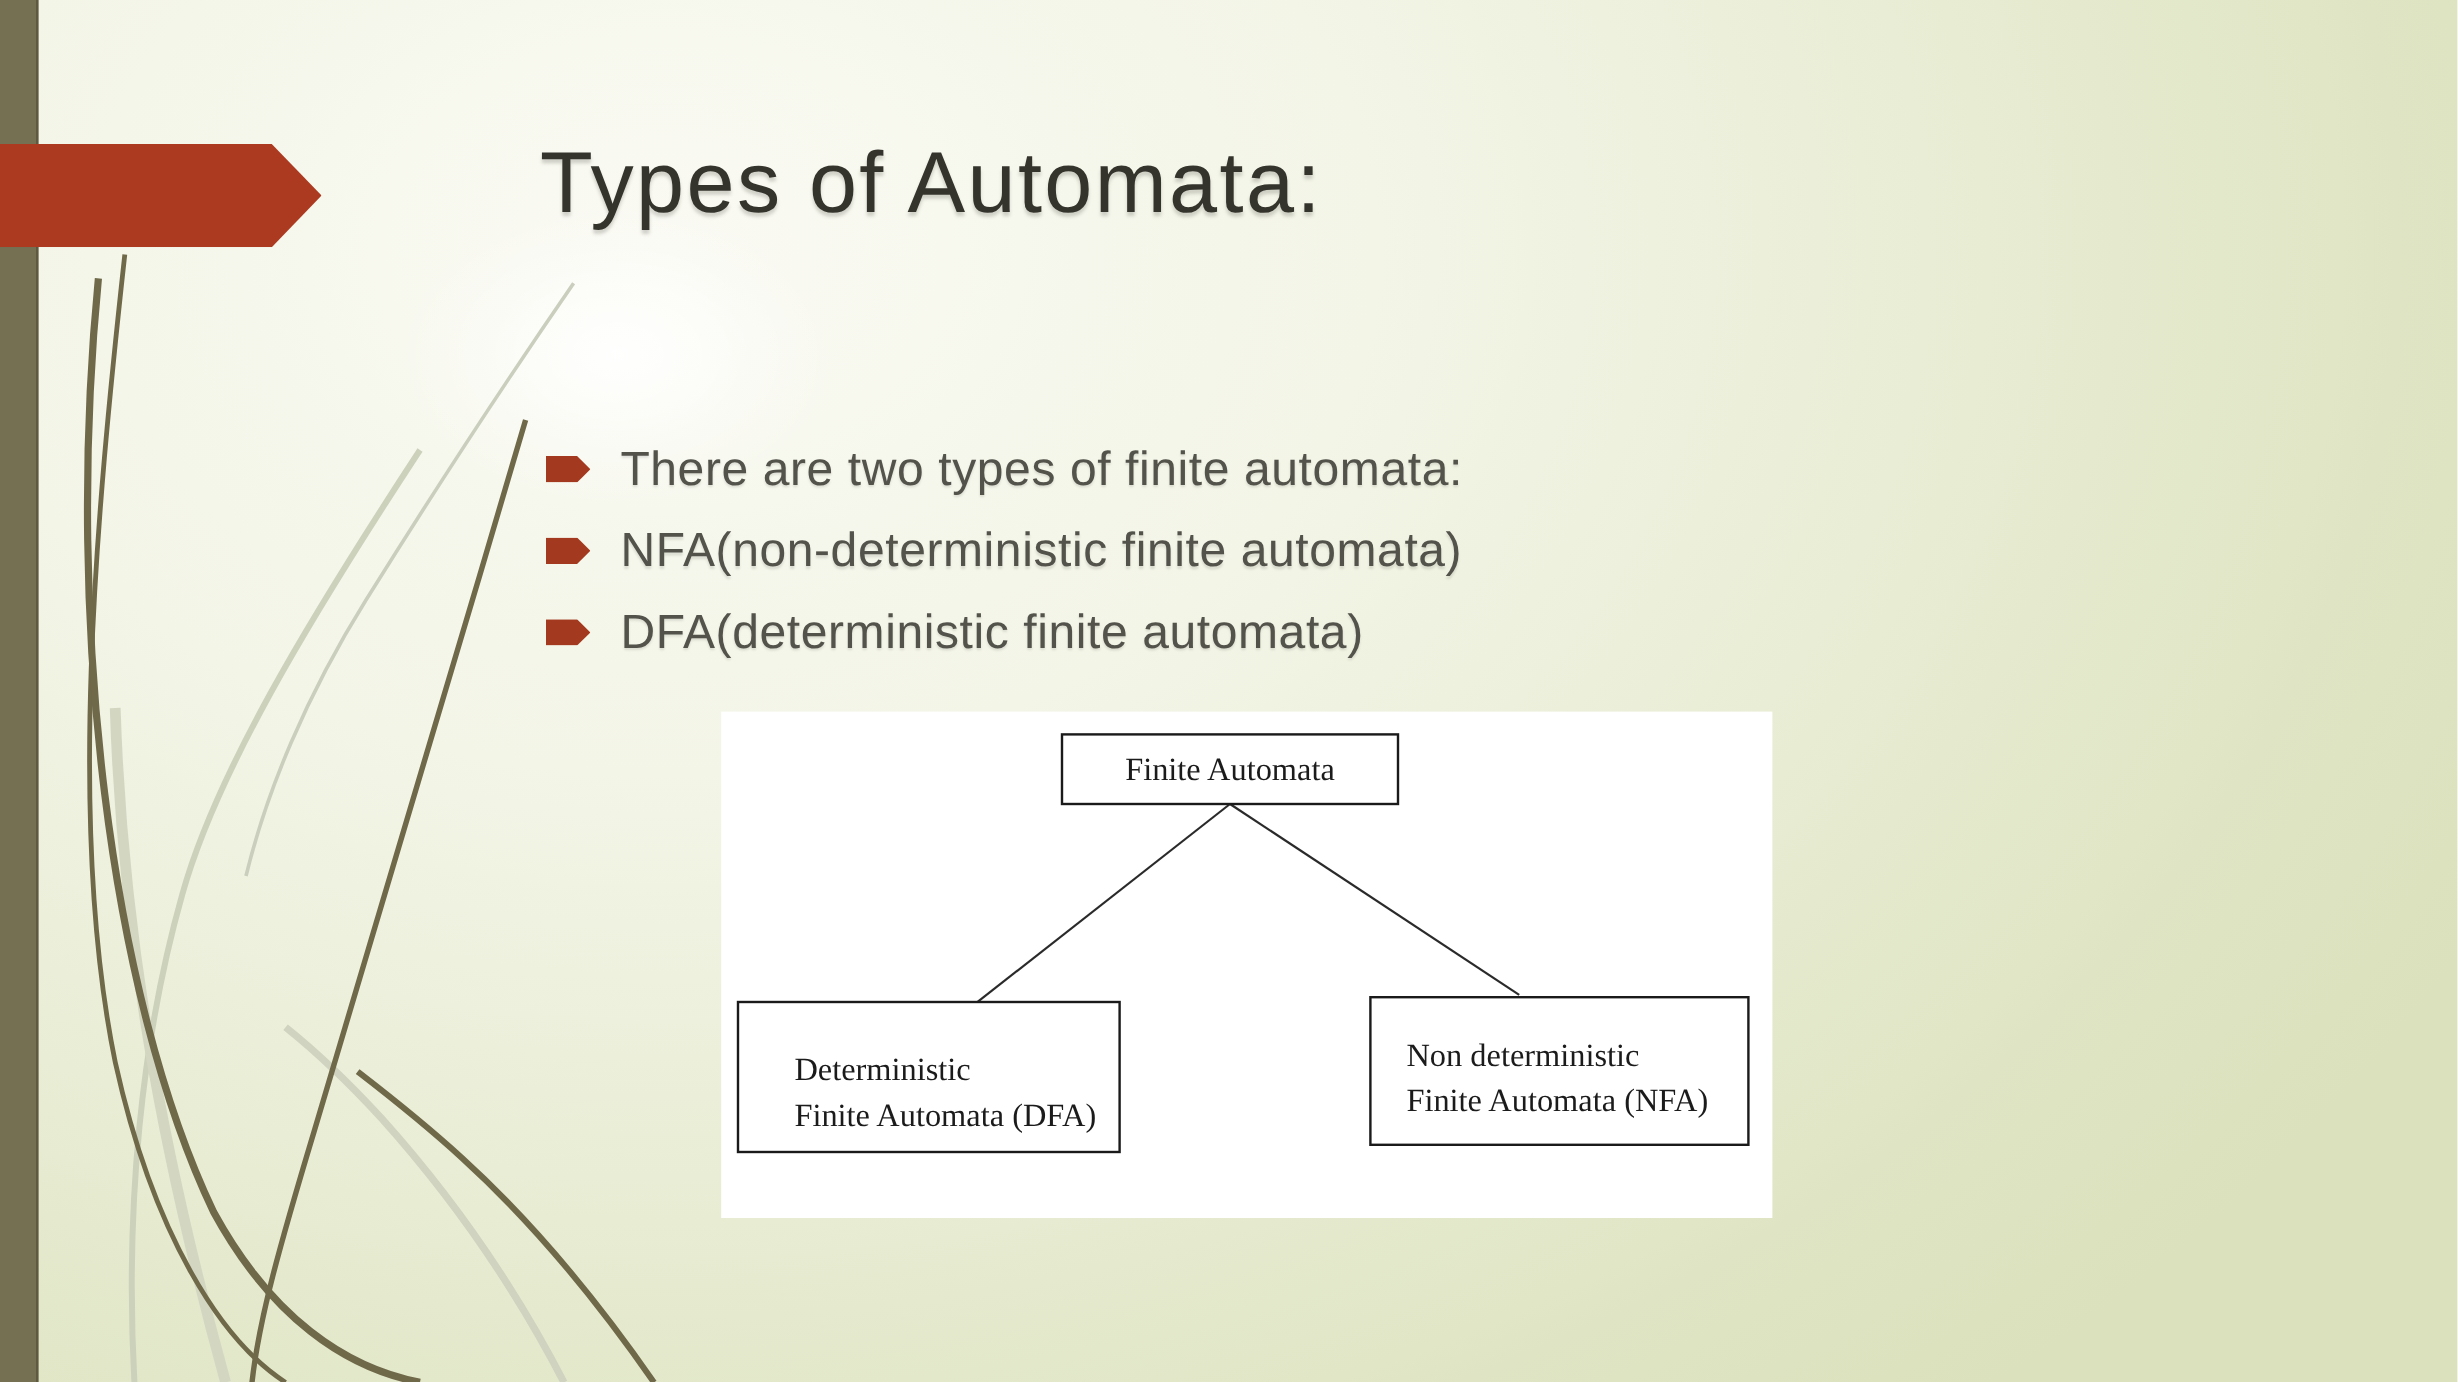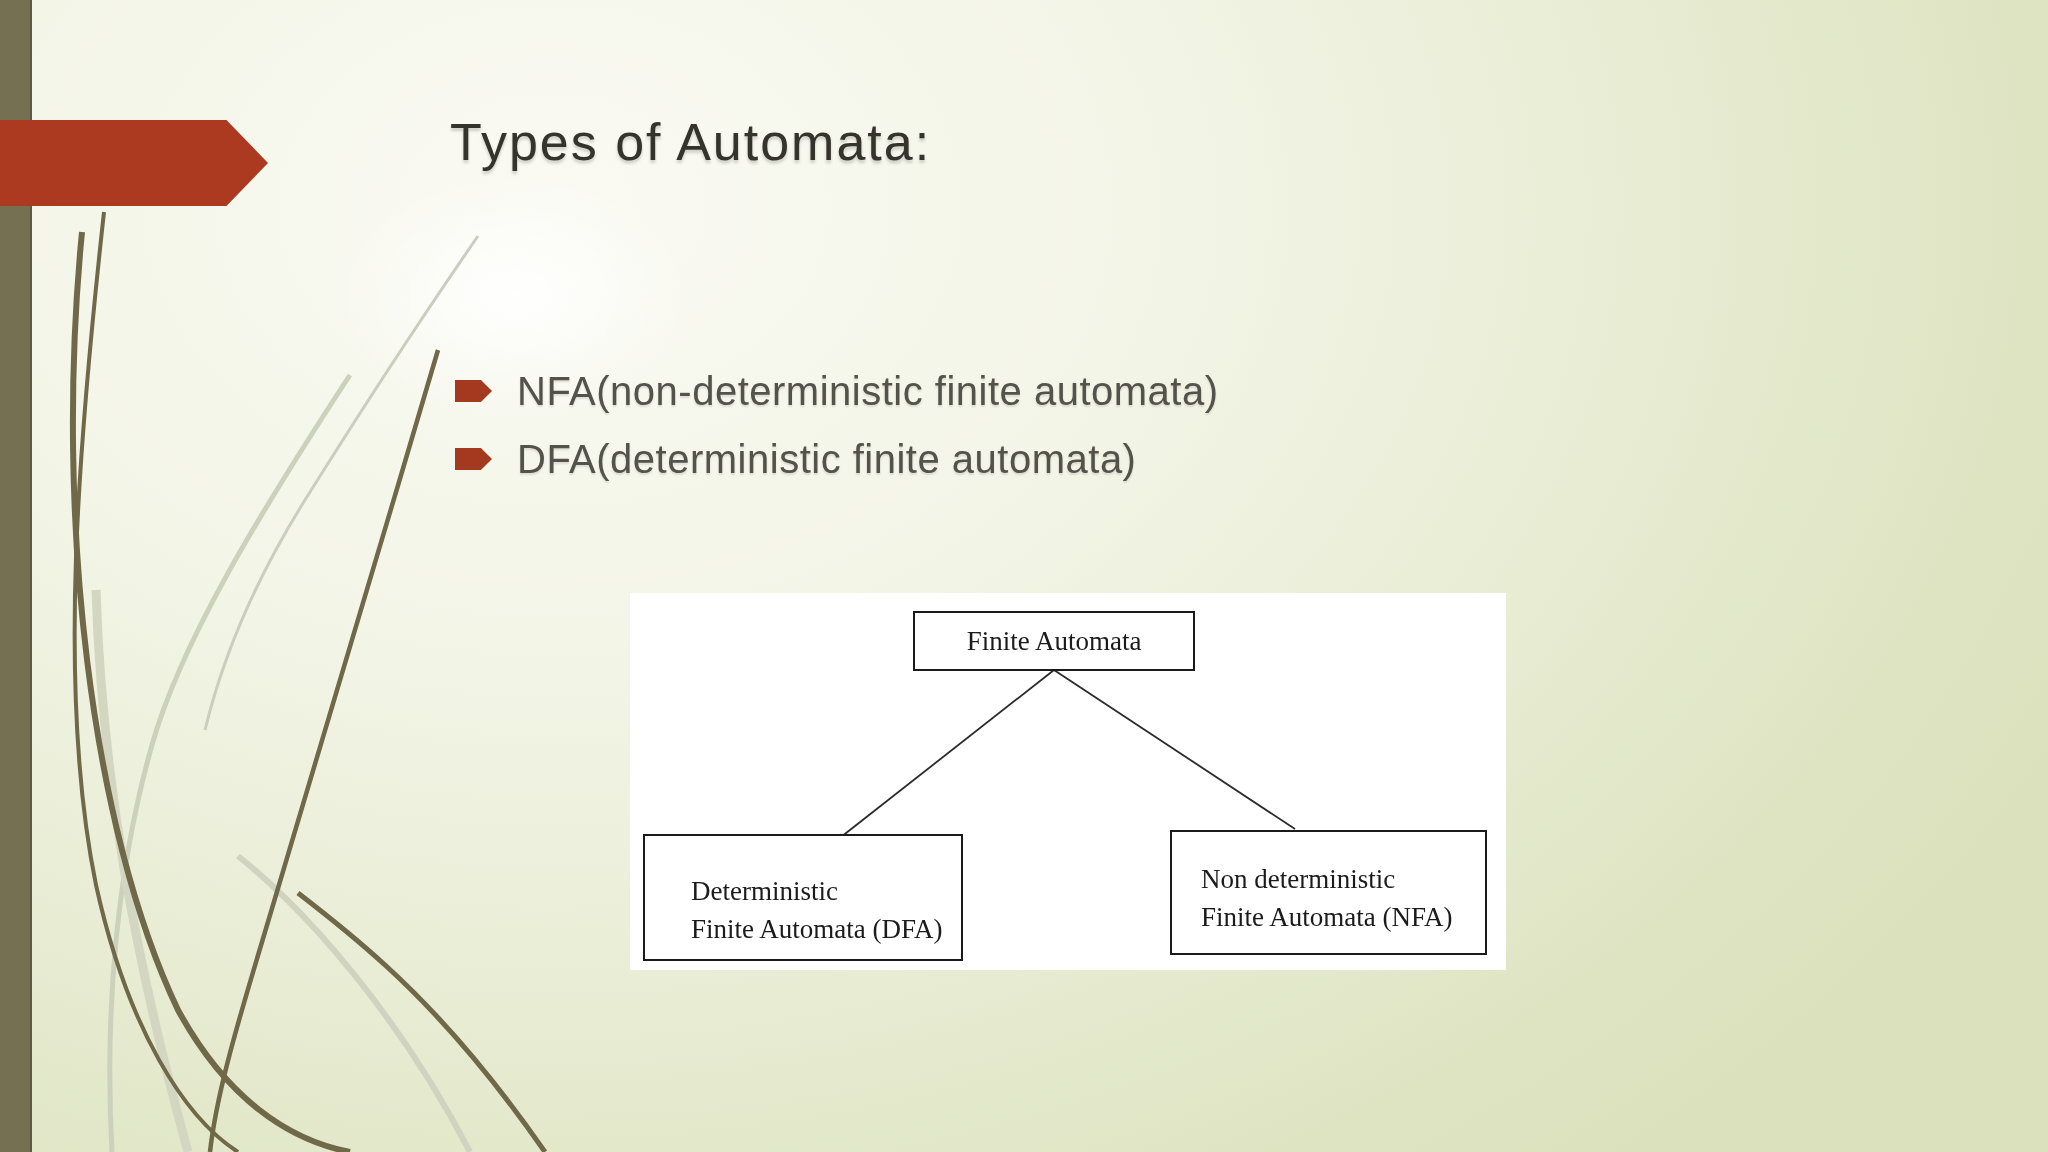--- a/index.html
+++ b/index.html
@@ -28,21 +28,21 @@
   
   .title-arrow {
     position: absolute; left: 0; top: 120px;
     width: 268px; height: 86px;
     background: #AC3A21;
     clip-path: polygon(0 0, 84.5% 0, 100% 50%, 84.5% 100%, 0 100%);
   }
   .slide-title {
     position: absolute; left: 450px; top: 112px;
     margin: 0;
-    font-size: 52px; font-weight: 300; letter-spacing: 2px;
+    font-size: 72px; font-weight: 300; letter-spacing: 2px;
     color: #34332C;
     text-shadow: 0 3px 3px rgba(60,60,50,0.22);
     white-space: nowrap;
   }
   .bullets {
     position: absolute; left: 455px; top: 357px;
   }
   .bullet-row {
     display: flex; align-items: center;
     height: 68px;
@@ -54,22 +54,22 @@
     background: #A33A1F;
     clip-path: polygon(0 0, 70% 0, 100% 50%, 70% 100%, 0 100%);
   }
   .bullet-text {
     font-size: 40px; font-weight: 300; letter-spacing: 0.5px;
     color: #53524B;
     text-shadow: 0 2px 2px rgba(60,60,50,0.14);
     white-space: nowrap;
   }
   .diagram-panel {
-    position: absolute; left: 630px; top: 593px;
-    width: 876px; height: 377px;
+    position: absolute; left: 601px; top: 593px;
+    width: 876px; height: 422px;
     background: #FFFFFF;
   }
   .diagram-panel svg { display: block; }
   .diagram-node { fill: #FFFFFF; stroke: #1A1A1A; stroke-width: 2; }
   .diagram-edge { stroke: #2A2A2A; stroke-width: 1.8; }
   .diagram-label {
     font-family: "Liberation Serif", serif;
     font-size: 27px; fill: #1B1B1B;
   }
 </style>
@@ -93,20 +93,24 @@
     <path d="M 545,1152 C 495,1080 440,1015 385,965 C 350,933 320,910 298,893" stroke="#6F6849" stroke-width="5"></path>
   </svg>
 
   <div class="title-arrow"></div>
 
   <h1 class="slide-title">Types of Automata:</h1>
 
   <div class="bullets">
     <div class="bullet-row">
       <span class="bullet-marker"></span>
+      <span class="bullet-text">There are two types of finite automata:</span>
+    </div>
+    <div class="bullet-row">
+      <span class="bullet-marker"></span>
       <span class="bullet-text">NFA(non-deterministic finite automata)</span>
     </div>
     <div class="bullet-row">
       <span class="bullet-marker"></span>
       <span class="bullet-text">DFA(deterministic finite automata)</span>
     </div>
   </div>
 
   <div class="diagram-panel">
     <svg width="876" height="377" viewBox="0 0 876 377">

